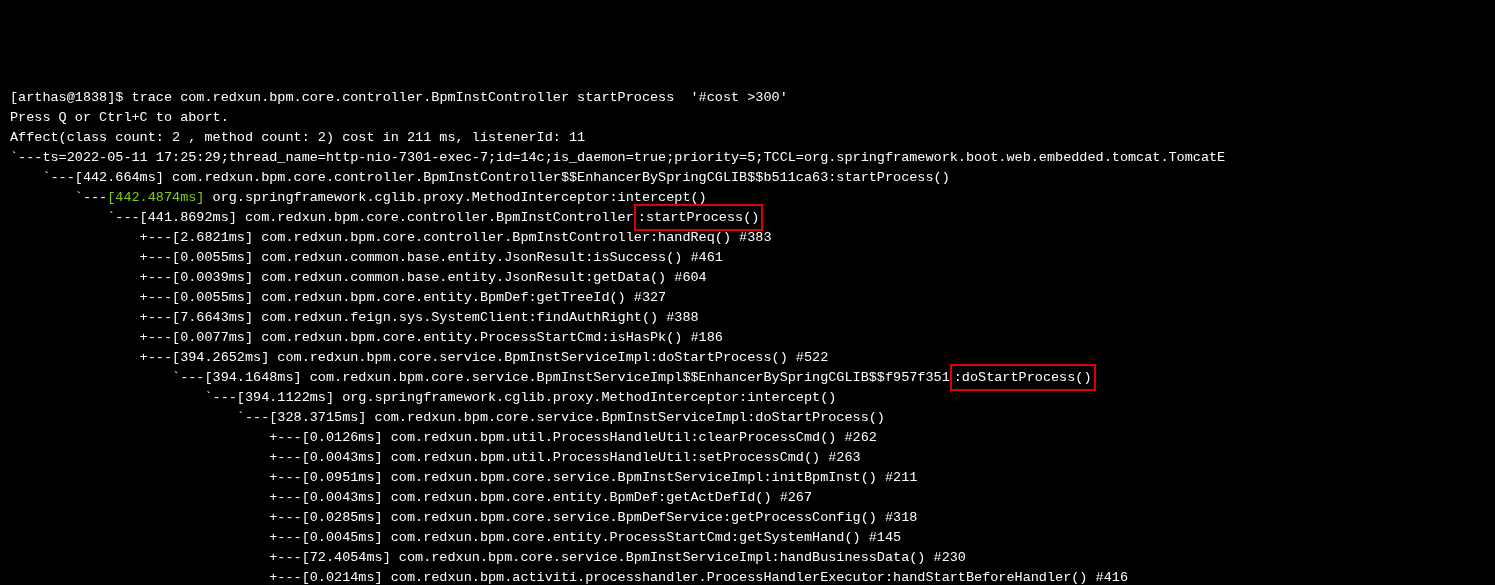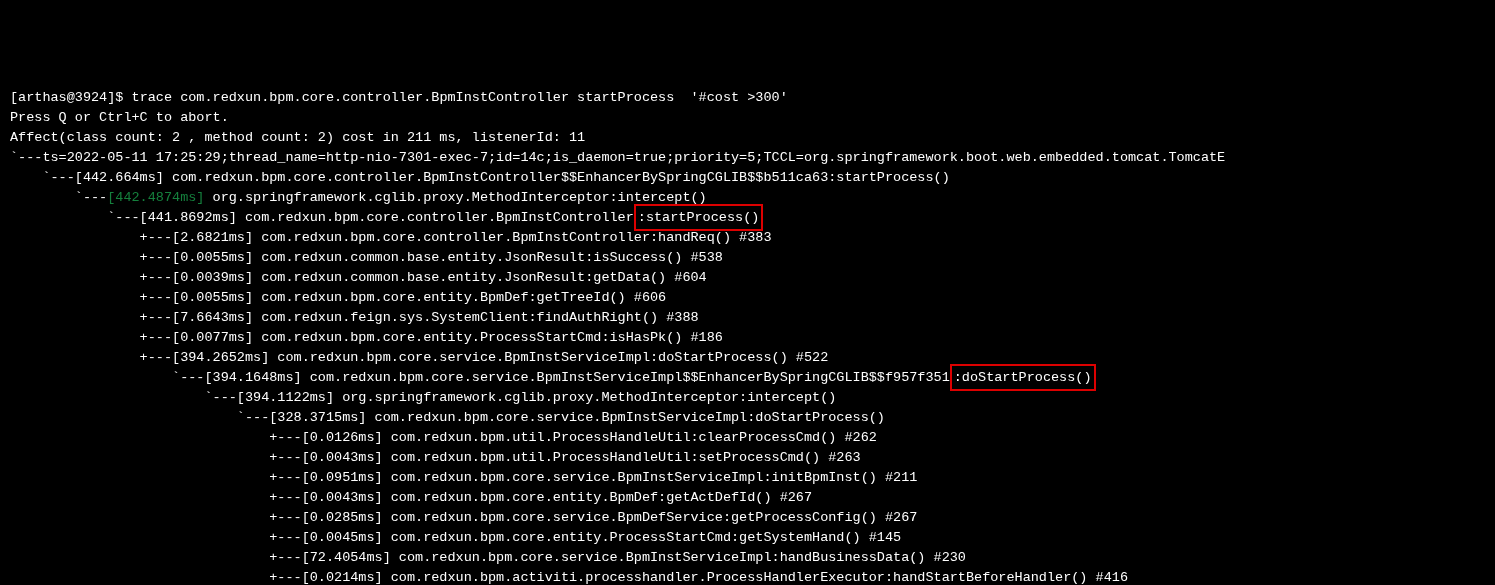--- a/index.html
+++ b/index.html
@@ -8,54 +8,54 @@
       color: #fff;
       font-family: 'Courier New', Consolas, monospace;
       font-size: 13.5px;
       line-height: 20px;
       white-space: pre;
       padding: 8px 10px;
       overflow: hidden;
       width: 1495px;
       height: 585px;
     }
-    .red { color: #15803d; }
+    .red { color: #84cc16; }
     .highlight-box {
       display: inline;
       border: 2px solid #d00;
       padding: 4px 2px;
     }
   </style>
 </head>
 <body>
 
 
 
-<div><span>[arthas@3924]$ </span><span>trace com.redxun.bpm.core.controller.BpmInstController startProcess  '#cost &gt;300'</span>
+<div><span>[arthas@1838]$ </span><span>trace com.redxun.bpm.core.controller.BpmInstController startProcess  '#cost &gt;300'</span>
 <span>Press Q or Ctrl+C to abort.</span>
 <span>Affect(class count: 2 , method count: 2) cost in 211 ms, listenerId: 11</span>
 <span>`---ts=2022-05-11 17:25:29;thread_name=http-nio-7301-exec-7;id=14c;is_daemon=true;priority=5;TCCL=org.springframework.boot.web.embedded.tomcat.TomcatE</span>
 <span>    `---[442.664ms] com.redxun.bpm.core.controller.BpmInstController$$EnhancerBySpringCGLIB$$b511ca63:startProcess()</span>
 <span>        `---</span><span class="red">[442.4874ms]</span><span> org.springframework.cglib.proxy.MethodInterceptor:intercept()</span>
 <span>            `---[441.8692ms] com.redxun.bpm.core.controller.BpmInstController</span><span class="highlight-box">:startProcess()</span>
 <span>                +---[2.6821ms] com.redxun.bpm.core.controller.BpmInstController:handReq() #383</span>
-<span>                +---[0.0055ms] com.redxun.common.base.entity.JsonResult:isSuccess() #538</span>
+<span>                +---[0.0055ms] com.redxun.common.base.entity.JsonResult:isSuccess() #461</span>
 <span>                +---[0.0039ms] com.redxun.common.base.entity.JsonResult:getData() #604</span>
-<span>                +---[0.0055ms] com.redxun.bpm.core.entity.BpmDef:getTreeId() #606</span>
+<span>                +---[0.0055ms] com.redxun.bpm.core.entity.BpmDef:getTreeId() #327</span>
 <span>                +---[7.6643ms] com.redxun.feign.sys.SystemClient:findAuthRight() #388</span>
 <span>                +---[0.0077ms] com.redxun.bpm.core.entity.ProcessStartCmd:isHasPk() #186</span>
 <span>                +---[394.2652ms] com.redxun.bpm.core.service.BpmInstServiceImpl:doStartProcess() #522</span>
 <span>                    `---[394.1648ms] com.redxun.bpm.core.service.BpmInstServiceImpl$$EnhancerBySpringCGLIB$$f957f351</span><span class="highlight-box">:doStartProcess()</span>
 <span>                        `---[394.1122ms] org.springframework.cglib.proxy.MethodInterceptor:intercept()</span>
 <span>                            `---[328.3715ms] com.redxun.bpm.core.service.BpmInstServiceImpl:doStartProcess()</span>
 <span>                                +---[0.0126ms] com.redxun.bpm.util.ProcessHandleUtil:clearProcessCmd() #262</span>
 <span>                                +---[0.0043ms] com.redxun.bpm.util.ProcessHandleUtil:setProcessCmd() #263</span>
 <span>                                +---[0.0951ms] com.redxun.bpm.core.service.BpmInstServiceImpl:initBpmInst() #211</span>
 <span>                                +---[0.0043ms] com.redxun.bpm.core.entity.BpmDef:getActDefId() #267</span>
-<span>                                +---[0.0285ms] com.redxun.bpm.core.service.BpmDefService:getProcessConfig() #267</span>
+<span>                                +---[0.0285ms] com.redxun.bpm.core.service.BpmDefService:getProcessConfig() #318</span>
 <span>                                +---[0.0045ms] com.redxun.bpm.core.entity.ProcessStartCmd:getSystemHand() #145</span>
 <span>                                +---[72.4054ms] com.redxun.bpm.core.service.BpmInstServiceImpl:handBusinessData() #230</span>
 <span>                                +---[0.0214ms] com.redxun.bpm.activiti.processhandler.ProcessHandlerExecutor:handStartBeforeHandler() #416</span>
 
 
 </div>
 
 
 
 

